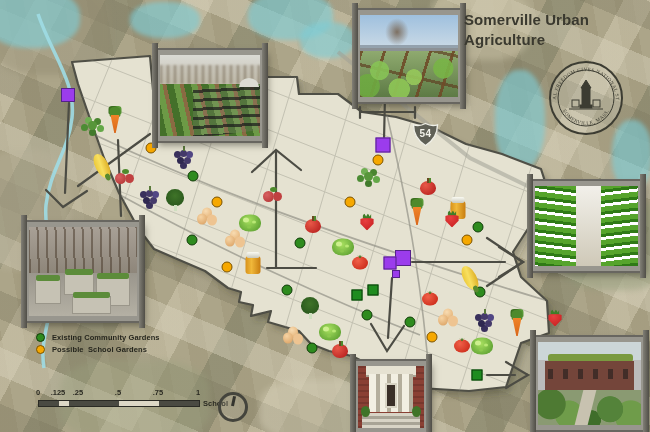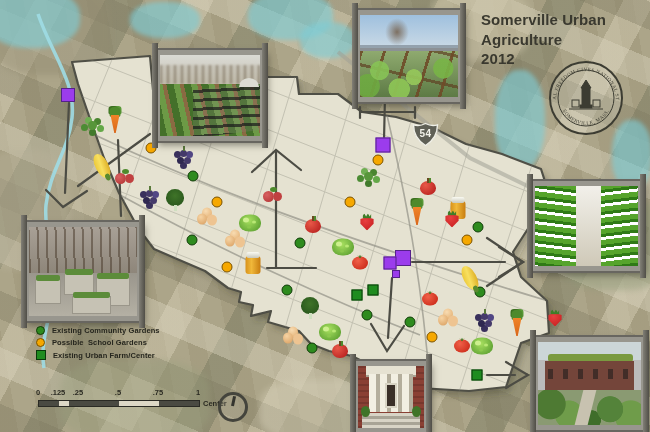--- a/index.html
+++ b/index.html
@@ -145,25 +145,25 @@
   .gb-win{left:10%;right:10%;top:32%;height:12%;
     background:repeating-linear-gradient(90deg,rgba(25,25,25,.55) 0 5px,rgba(0,0,0,0) 5px 15px);}
   .gb-garden{left:0;right:0;top:58%;bottom:0;background:
     radial-gradient(circle at 12% 40%,#4e7a33 0 16%,rgba(0,0,0,0) 17%),
     radial-gradient(circle at 30% 70%,#6f9c4a 0 18%,rgba(0,0,0,0) 19%),
     radial-gradient(circle at 70% 55%,#54833a 0 17%,rgba(0,0,0,0) 18%),
     radial-gradient(circle at 90% 75%,#6f9c4a 0 16%,rgba(0,0,0,0) 17%),
     radial-gradient(circle at 52% 85%,#3f6e2a 0 15%,rgba(0,0,0,0) 16%),#8a9a72;}
   .gb-path{left:40%;width:13%;top:58%;bottom:0;background:#c8c2b0;transform:skewX(-14deg);}
   
-  .title{position:absolute;left:481px;top:10px;z-index:40;color:#3a392f;
+  .title{position:absolute;left:464px;top:10px;z-index:40;color:#3a392f;
     font-size:15px;font-weight:600;line-height:1.3;letter-spacing:.1px;}
   .title span{display:block;}
   .seal{position:absolute;left:547px;top:59px;z-index:40;}
-  .legend{position:absolute;left:36px;top:326px;z-index:40;}
+  .legend{position:absolute;left:36px;top:333px;z-index:40;}
   .lg-row{display:flex;align-items:center;margin-bottom:3px;}
   .sw{display:inline-block;width:9px;height:9px;margin-right:7px;box-sizing:border-box;flex:0 0 auto;}
   .sw.rnd{border-radius:50%;}
   .sw.c1{background:#2e8b1e;border:1px solid #103c08;}
   .sw.c2{background:#f6a800;border:1px solid #7a5200;}
   .sw.c3{background:#1f8c1f;border:1px solid #0a3a0a;width:10px;height:10px;}
   .sw.c4{background:#9b3cec;border:1px solid #55218a;width:11px;height:11px;}
   .lg-label{font-size:7.5px;font-weight:bold;color:#26261e;letter-spacing:.1px;white-space:pre;}
   .scalebar{position:absolute;left:0px;top:388px;z-index:40;width:260px;height:40px;}
   .sb-tick{position:absolute;top:0;transform:translateX(-50%);font-size:7.5px;font-weight:bold;color:#2a2a22;}
@@ -380,21 +380,20 @@
         <div class="gb-roof"></div>
         <div class="gb-bldg"></div>
       <div class="gb-win"></div>
         <div class="gb-garden"></div>
         <div class="gb-path"></div>
     </div>
   </div>
 
   <div class="title">
     <span>Somerville Urban Agriculture</span>
-    <span>2012</span>
   </div>
 
   <svg class="seal" width="78" height="78" viewBox="0 0 78 78">
     <defs>
       <path id="sealTop" d="M 9,42 A 30,30 0 0 1 69,42" fill="none"></path>
       <path id="sealBot" d="M 14,47 A 26,26 0 0 0 64,47" fill="none"></path>
     </defs>
     <circle cx="39" cy="39" r="36" fill="rgba(240,238,226,0.25)" stroke="#3c3c32" stroke-width="2"></circle>
     <circle cx="39" cy="39" r="28" fill="none" stroke="#3c3c32" stroke-width="1"></circle>
     <text font-size="5" fill="#3c3c32" letter-spacing="0.4" font-family="Liberation Serif, serif">
@@ -415,38 +414,34 @@
 
   <div class="legend">
     <div class="lg-row">
       <span class="sw rnd c1"></span>
       <span class="lg-label">Existing Community Gardens</span>
     </div>
     <div class="lg-row">
       <span class="sw rnd c2"></span>
       <span class="lg-label">Possible  School Gardens</span>
     </div>
-    <div class="lg-row">
-      <span class="sw c3"></span>
-      <span class="lg-label">Existing Urban Farm/Center</span>
-    </div>
   </div>
 
   <div class="scalebar">
     <span class="sb-tick" style="left:38px;">0</span>
     <span class="sb-tick" style="left:58px;">.125</span>
     <span class="sb-tick" style="left:78px;">.25</span>
     <span class="sb-tick" style="left:118px;">.5</span>
     <span class="sb-tick" style="left:158px;">.75</span>
     <span class="sb-tick" style="left:198px;">1</span>
     <div class="sb-bar">
       <div class="sb-seg sb-dark" style="width:20px;"></div>
       <div class="sb-seg sb-light" style="width:10px;"></div>
       <div class="sb-seg sb-dark" style="width:50px;"></div>
       <div class="sb-seg sb-light" style="width:40px;"></div>
       <div class="sb-seg sb-dark" style="width:40px;"></div>
     </div>
-    <span class="sb-unit">Center</span>
+    <span class="sb-unit">School</span>
     <div class="compass">
       <div class="needle"></div>
     </div>
   </div>
 </div>
 
 </body></html>

